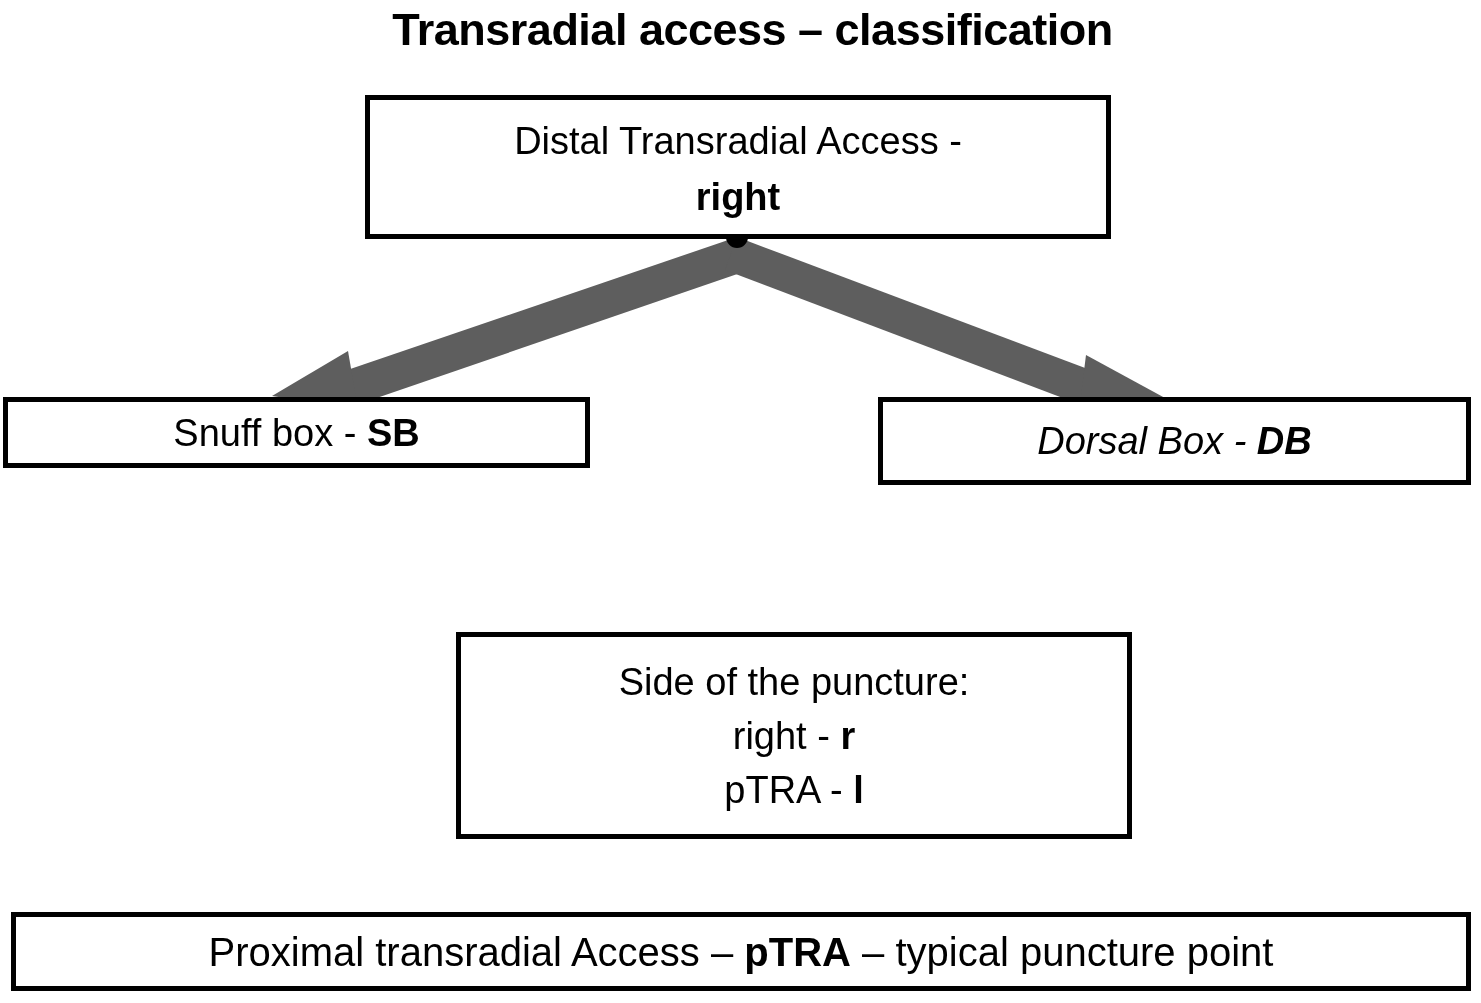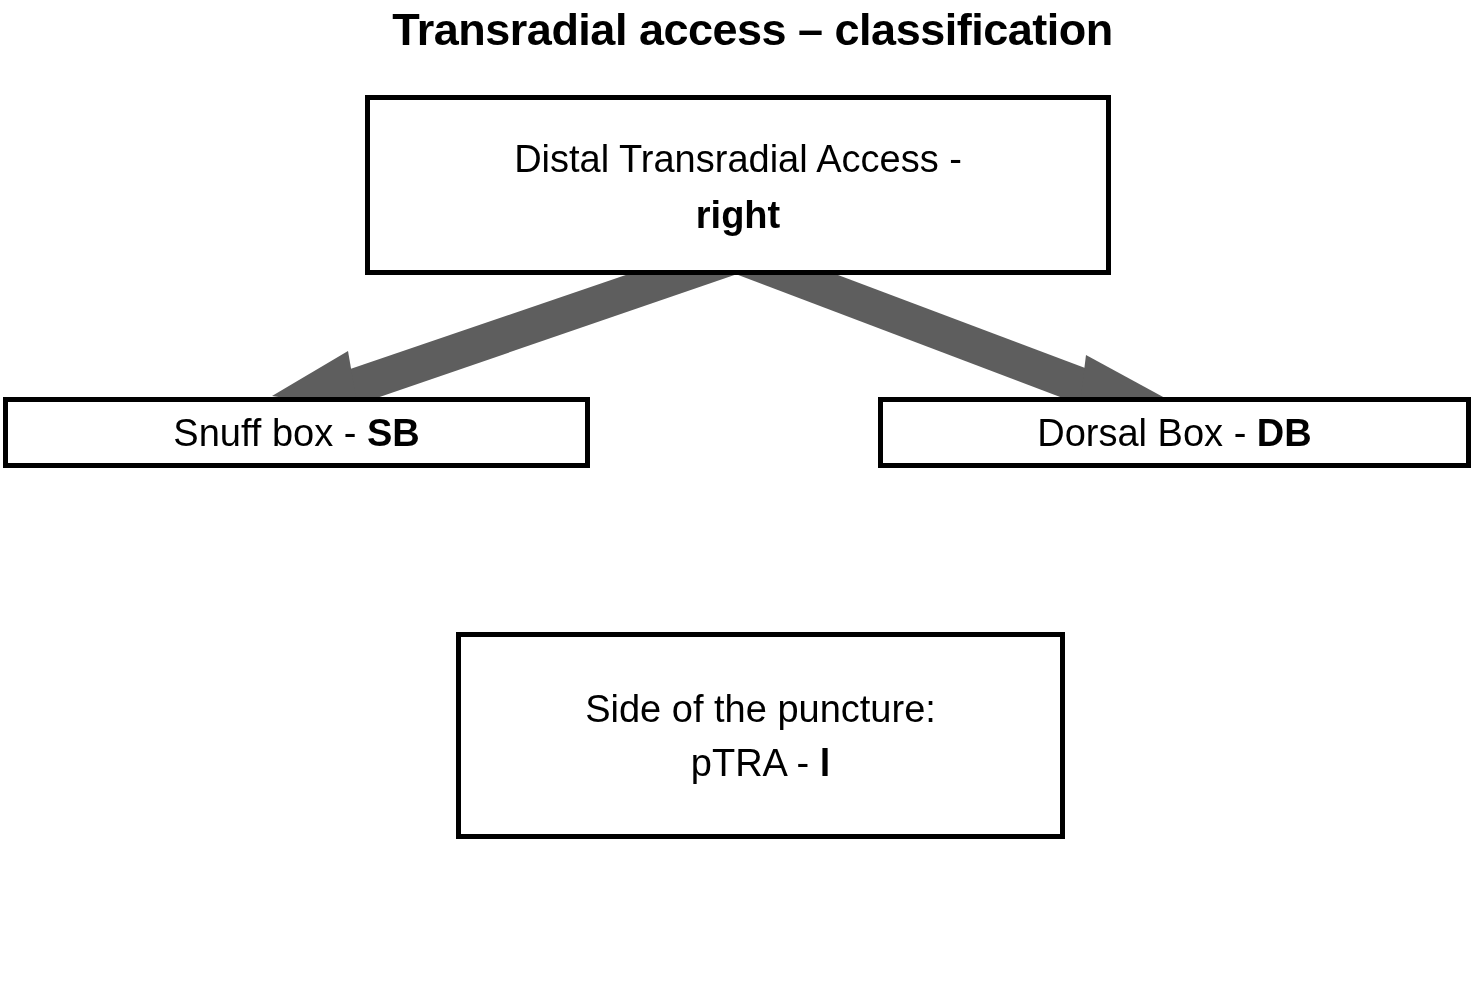--- a/index.html
+++ b/index.html
@@ -50,51 +50,52 @@
     font-weight: normal;
   }
   .box .line b {
     font-weight: bold;
   }
   
   #box-dtra {
     left: 365px;
     top: 95px;
     width: 746px;
-    height: 180px;
+    height: 144px;
     padding-top: 4px;
   }
   #box-dtra .line {
     font-size: 38px;
     line-height: 56px;
   }
   #box-snuff {
     left: 3px;
     top: 397px;
     width: 587px;
     height: 71px;
   }
   #box-snuff .line {
     font-size: 38px;
     line-height: 44px;
   }
   #box-dorsal {
     left: 878px;
     top: 397px;
     width: 593px;
-    height: 71px;
+    height: 88px;
+    font-style: italic;
   }
   #box-dorsal .line {
     font-size: 38px;
     line-height: 44px;
   }
   #box-side {
     left: 456px;
     top: 632px;
-    width: 609px;
+    width: 676px;
     height: 207px;
   }
   #box-side .line {
     font-size: 38px;
     line-height: 54px;
   }
   #box-ptra {
     left: 11px;
     top: 912px;
     width: 1460px;
@@ -144,17 +145,21 @@
   <div class="box" id="box-snuff" style="border-color: rgb(0, 0, 0);">
     <span class="line"><span>Snuff box - </span><b>SB</b></span>
   </div>
 
   <div class="box" id="box-dorsal" style="border-color: rgb(0, 0, 0);">
     <span class="line"><span>Dorsal Box - </span><b>DB</b></span>
   </div>
 
   <div class="box" id="box-side" style="border-color: rgb(0, 0, 0);">
     <span class="line">Side of the puncture:</span>
+    <span class="line"><span>right  - </span><b>r</b></span>
     <span class="line"><span>pTRA - </span><b>l</b></span>
   </div>
 
+  <div class="box" id="box-ptra" style="border-color: rgb(0, 0, 0);">
+    <span class="line"><span>Proximal transradial Access – </span><b>pTRA</b><span> – typical puncture point</span></span>
+  </div>
 
 </div>
 
 </body></html>

